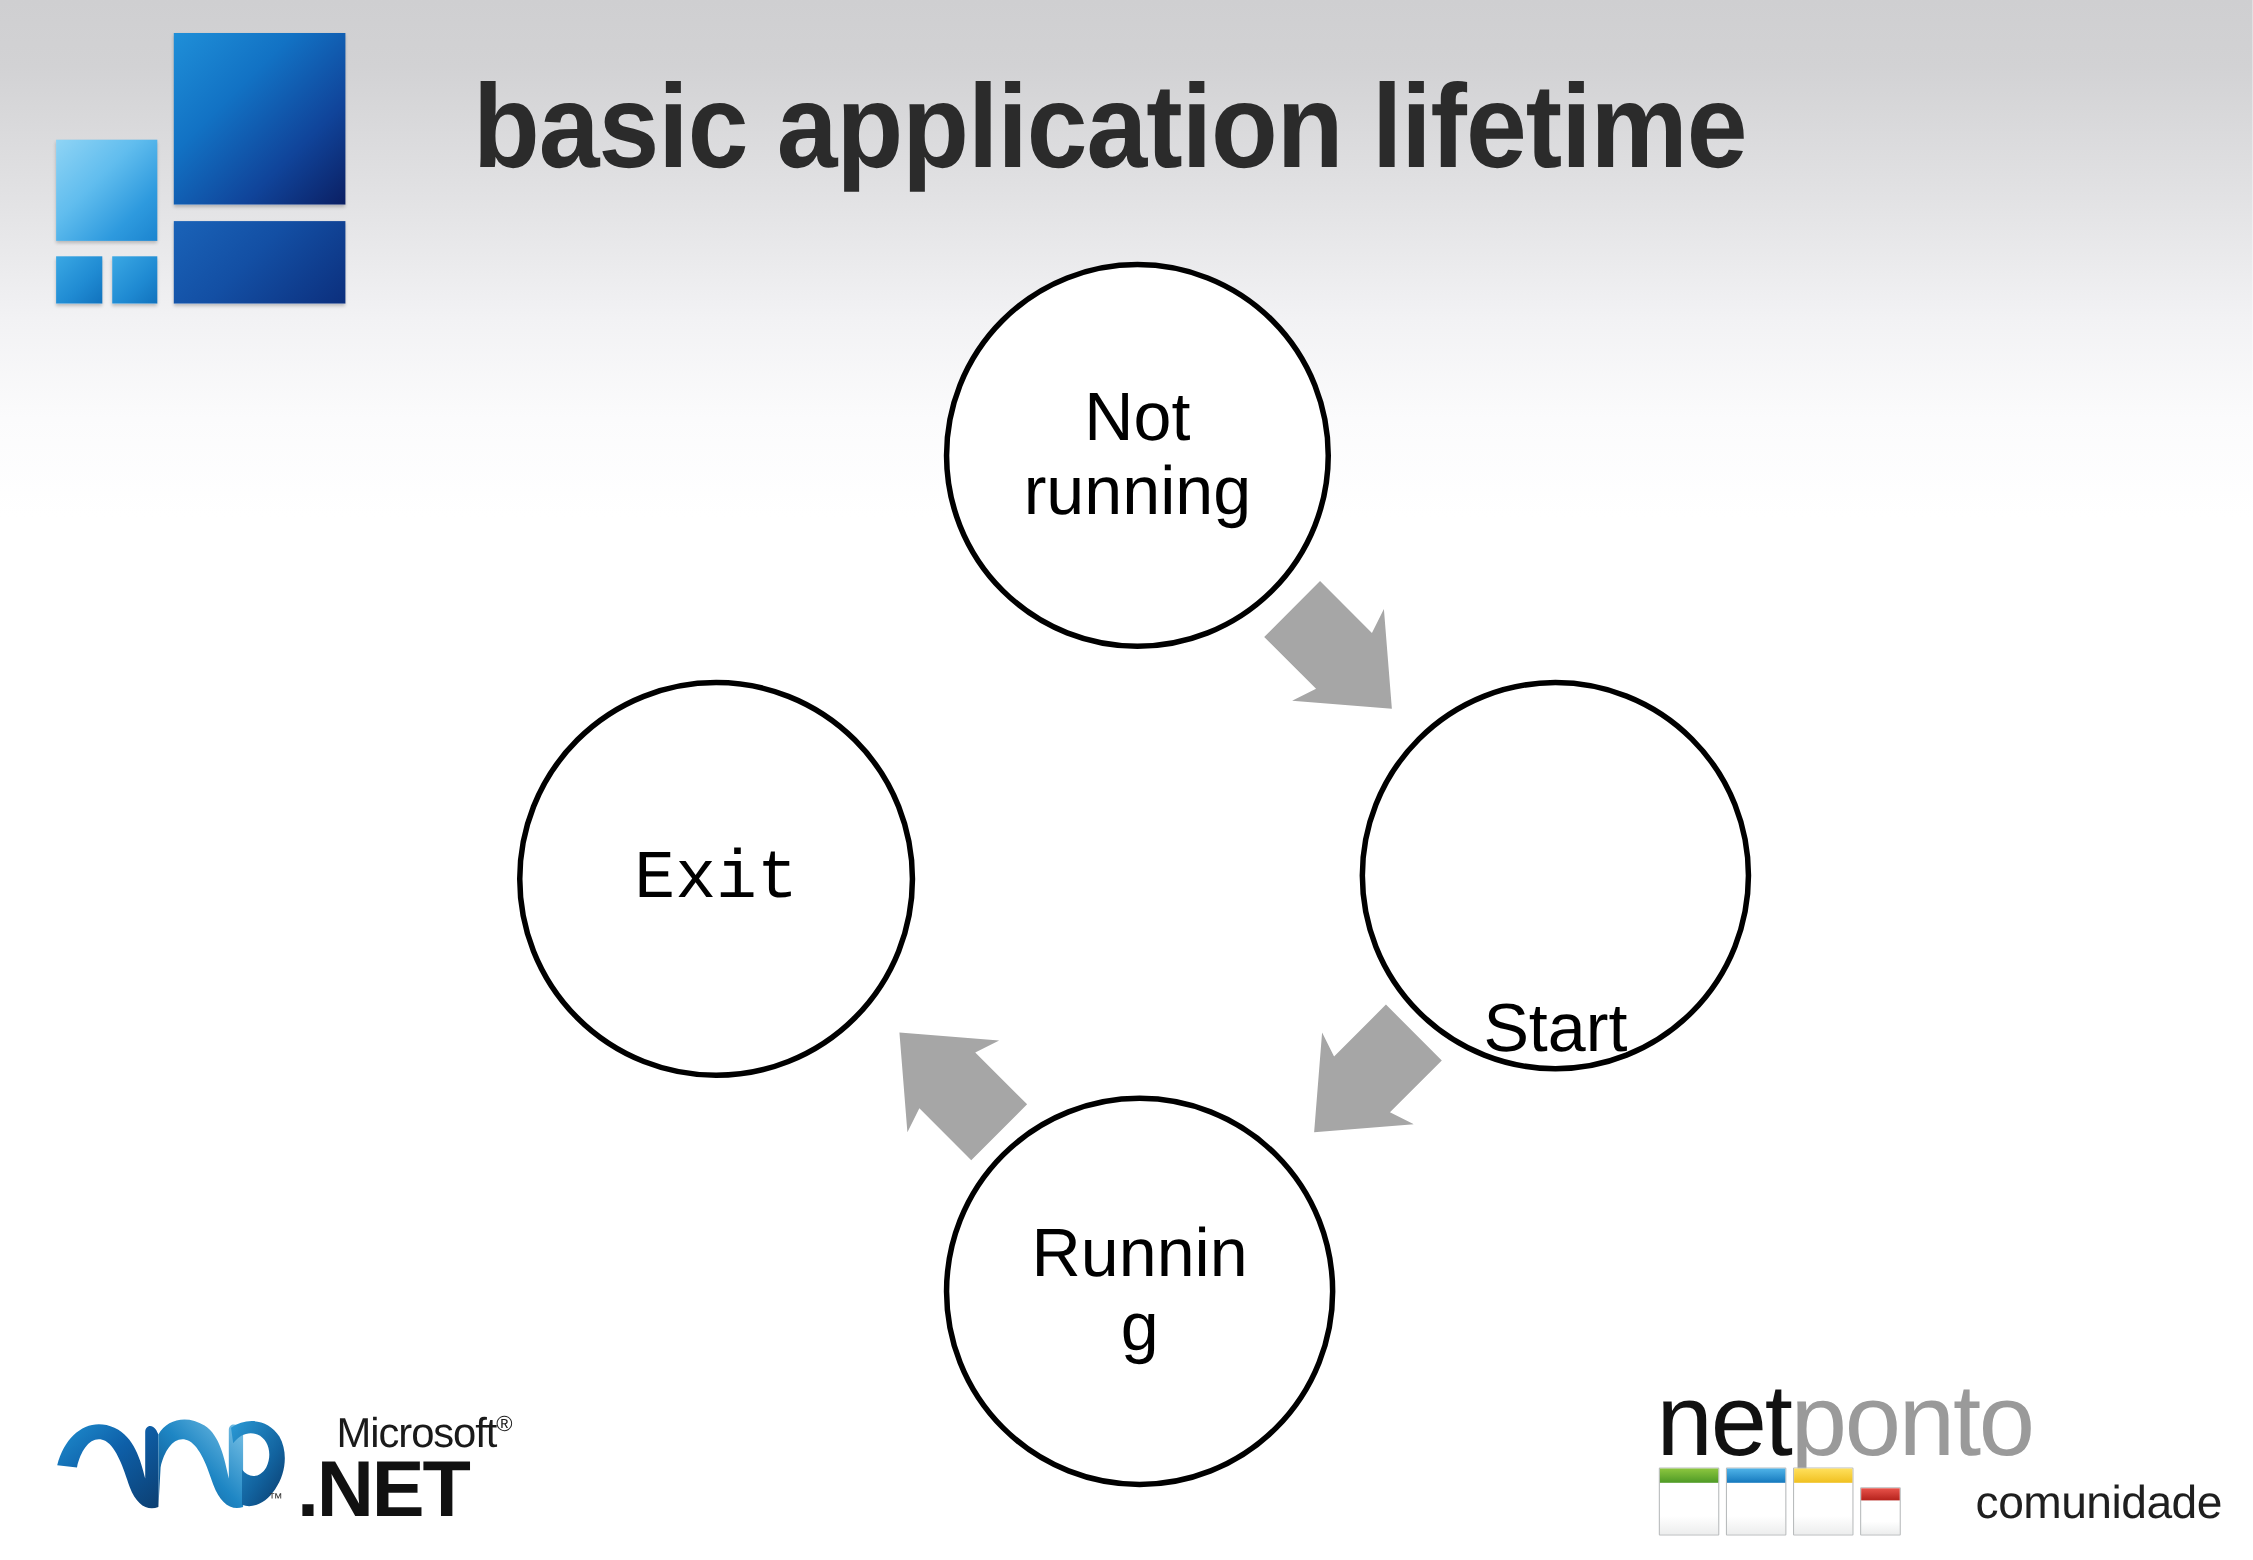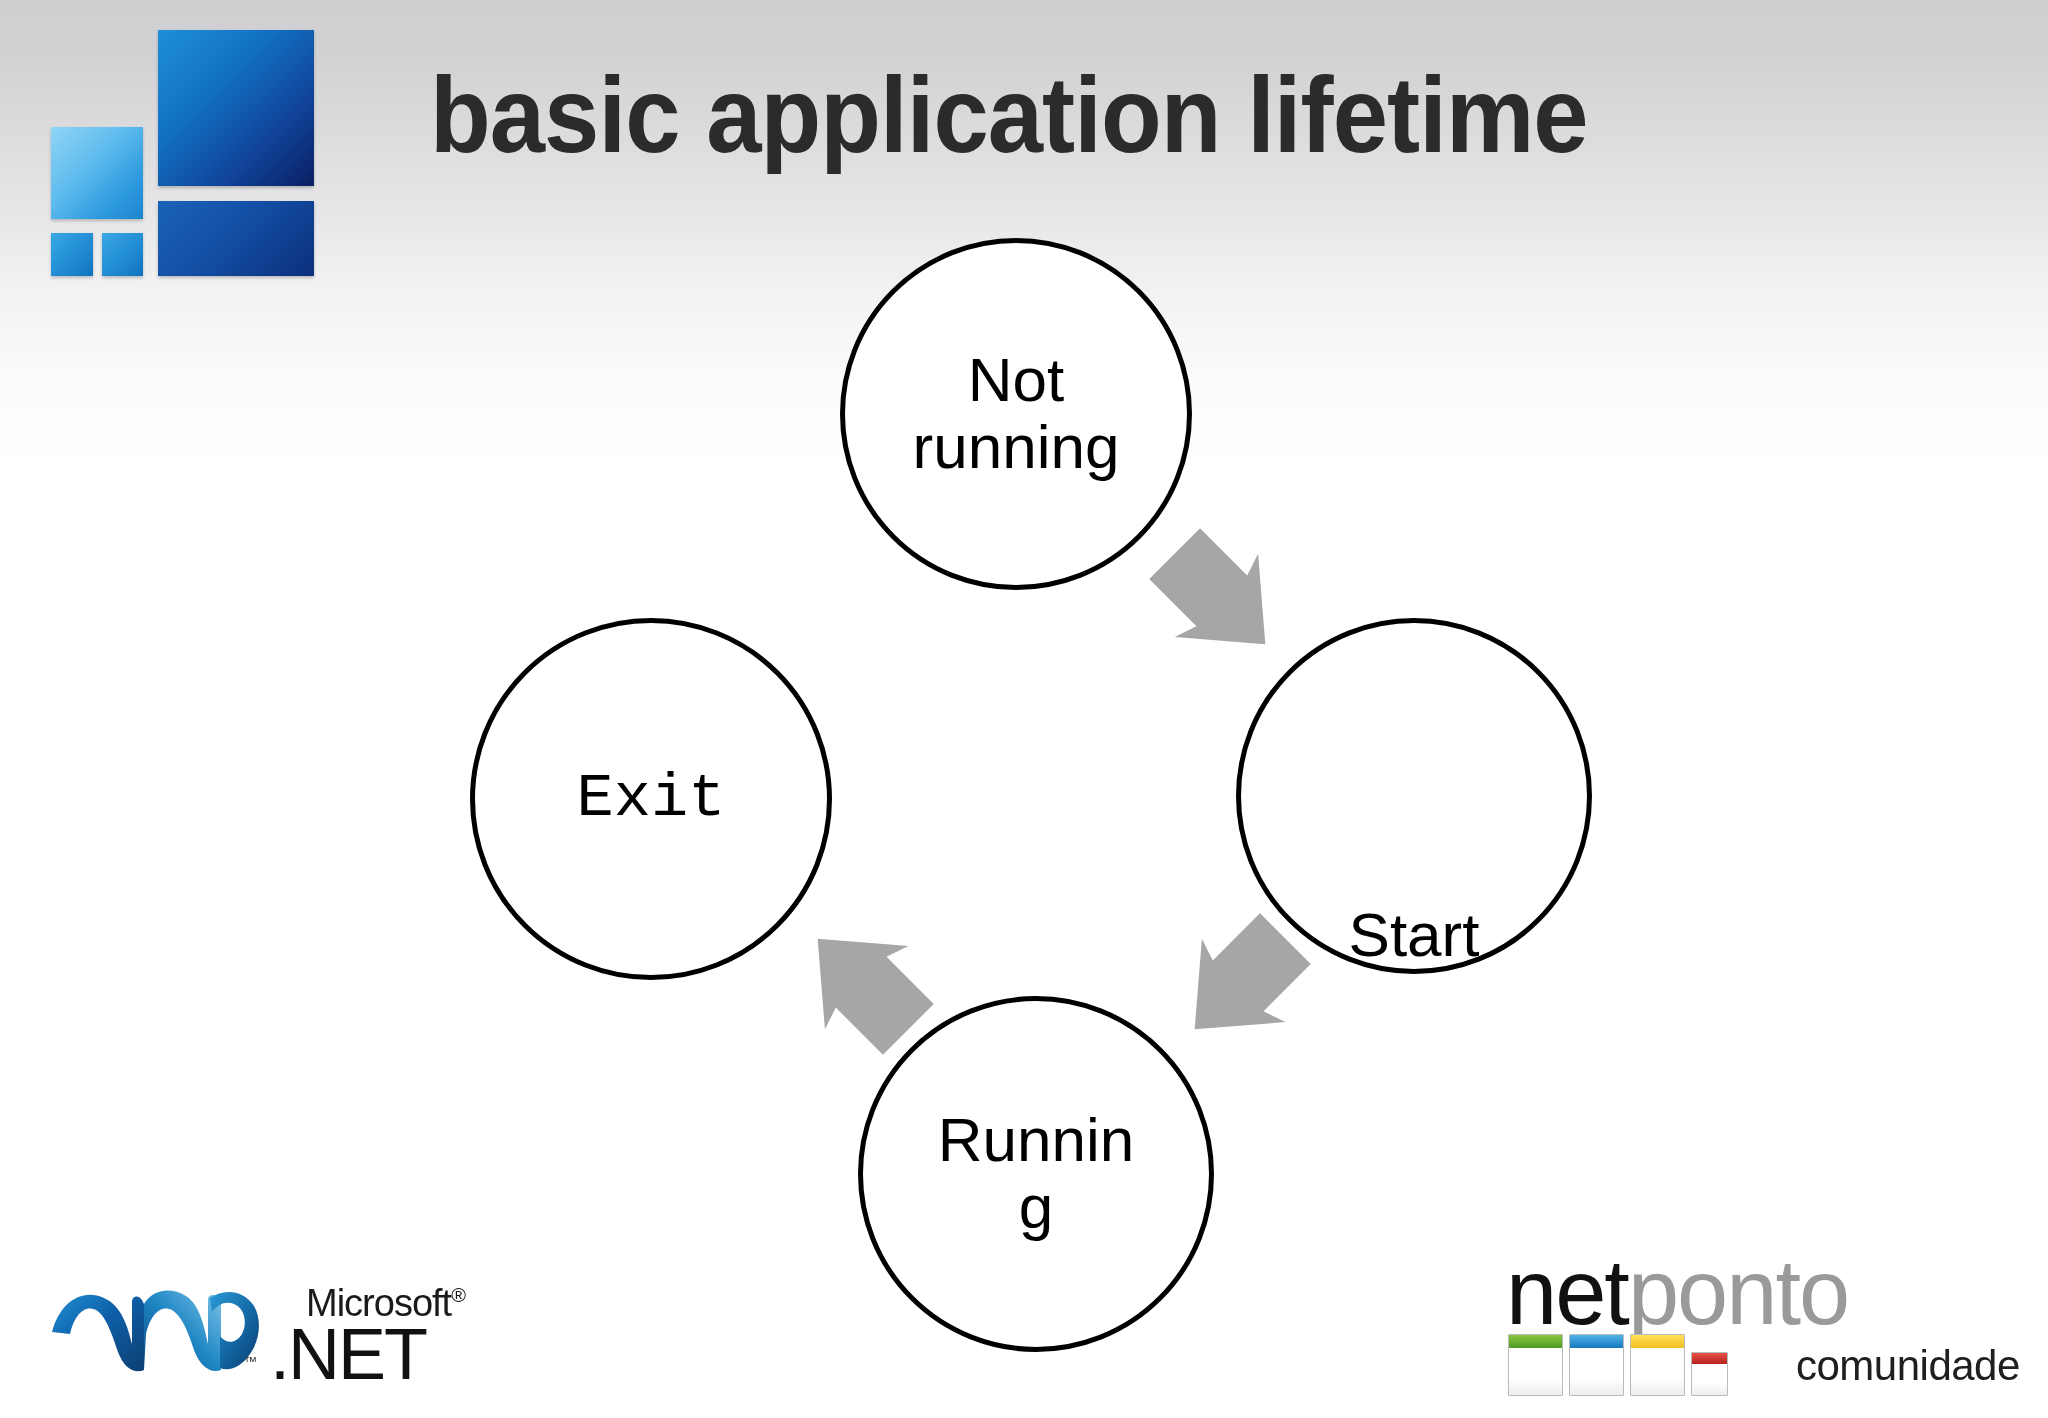--- a/index.html
+++ b/index.html
@@ -94,21 +94,21 @@
     color: #000000;
   }
   .node .node-label {
     font-size: 62px;
     line-height: 1.08;
     font-weight: normal;
     padding: 0 6px;
   }
 
   
-  #node-not-running { left: 840px;  top: 238px;  width: 352px; height: 352px; }
+  #node-not-running { left: 858px;  top: 238px;  width: 352px; height: 352px; }
   #node-start       { left: 1236px; top: 618px;  width: 356px; height: 356px; align-items: flex-end; }
   #node-running     { left: 858px;  top: 996px;  width: 356px; height: 356px; text-align: center; }
   #node-exit        { left: 470px;  top: 618px;  width: 362px; height: 362px; font-family: Liberation Mono, monospace; }
 
   #node-not-running .node-label { width: 230px; }
   #node-running .node-label     { width: 225px; }
 
   .arrow-wrap {
     position: absolute;
     width: 130px;
@@ -142,21 +142,21 @@
     font-weight: normal;
     color: #1a1a1a;
     letter-spacing: -1px;
     margin-left: 26px;
   }
   #dotnet-ms .reg { font-size: 20px; vertical-align: super; }
   #dotnet-net {
     position: absolute;
     left: 222px; top: 45px;
     font-size: 72px;
-    font-weight: normal;
+    font-weight: bold;
     color: #111111;
     letter-spacing: -2px;
   }
 
   
   #netponto-logo {
     position: absolute;
     left: 1506px;
     top: 1246px;
     width: 500px;

